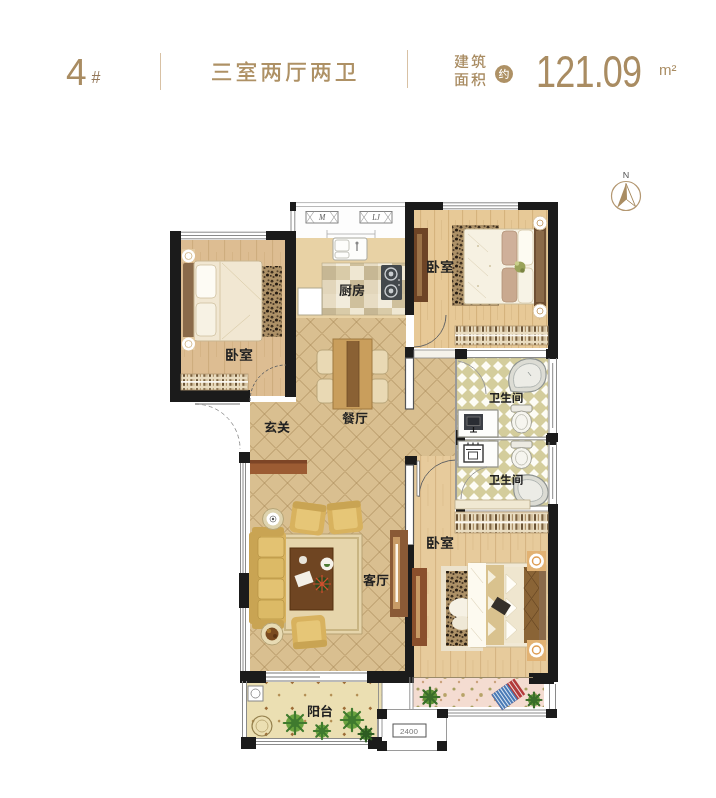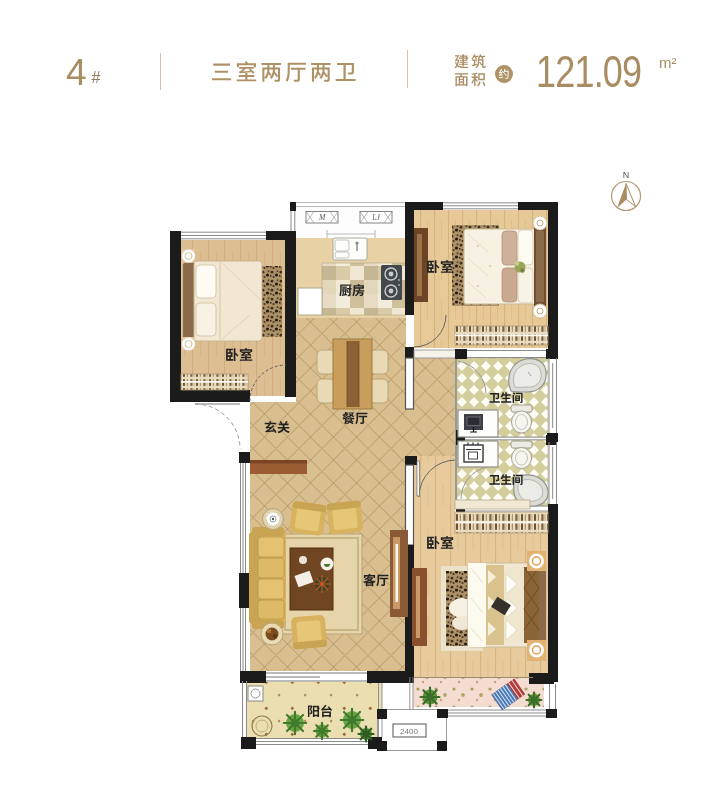--- a/index.html
+++ b/index.html
@@ -6,21 +6,21 @@
 </style></head><body>
 
 <div class="abs" style="left:66px;top:52px;color:#a98c62;font-size:37px;">4<span style="font-size:16px;color:#94785a;vertical-align:2px;margin-left:5px;">#</span></div>
 
 <div class="abs" style="left:160px;top:53px;width:1px;height:37px;background:#d8c1a4;"></div>
 
 <div class="abs" style="left:407px;top:50px;width:1px;height:38px;background:#d8c1a4;"></div>
 
 <div class="abs" style="left:536px;top:46px;color:#a98c62;font-size:45px;letter-spacing:-1px;transform:scaleX(0.8);transform-origin:0 0;">121.09</div>
 
-<div class="abs" style="left:659px;top:54px;color:#a98c62;font-size:15px;">m²</div>
+<div class="abs" style="left:659px;top:61px;color:#a98c62;font-size:15px;">m²</div>
 <svg class="abs" style="left:0;top:0" width="716" height="798" viewBox="0 0 716 798">
 <defs>
 <pattern id="wd1" width="16" height="42" patternUnits="userSpaceOnUse">
         <rect width="16" height="42" fill="#ddbd92"></rect>
         <rect x="0" width="1.1" height="42" fill="#cead7e"></rect>
         <rect x="8" y="0" width="0.9" height="21" fill="#d4b385"></rect>
       </pattern>
 <pattern id="wd2" width="14" height="40" patternUnits="userSpaceOnUse">
         <rect width="14" height="40" fill="#e7c997"></rect>
         <rect x="0" width="1.1" height="40" fill="#d5b37d"></rect>

